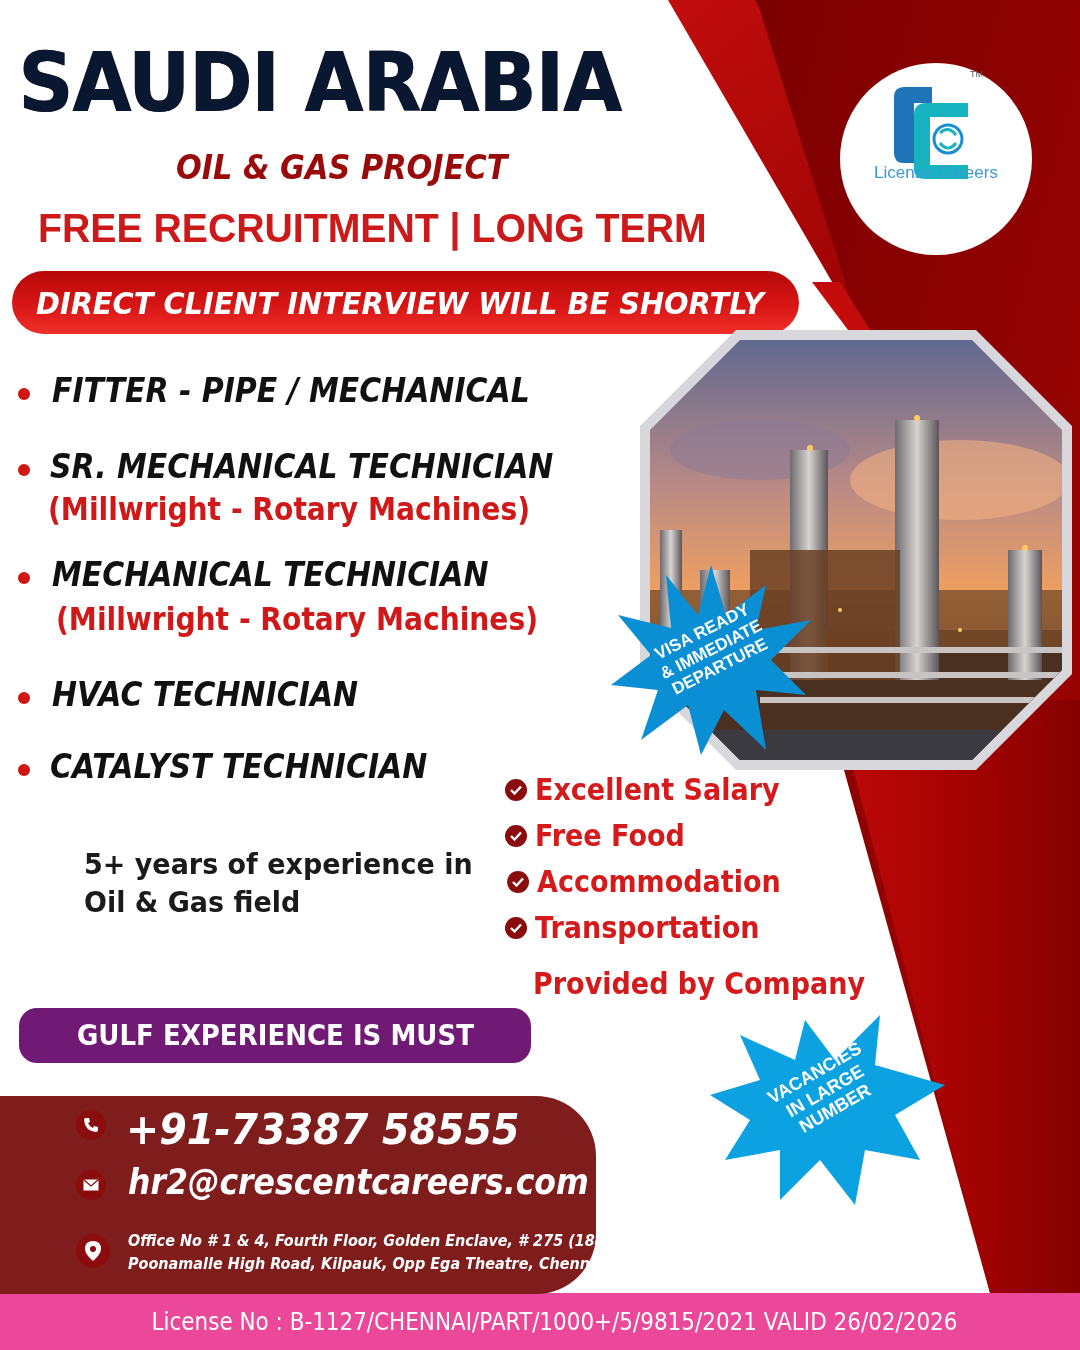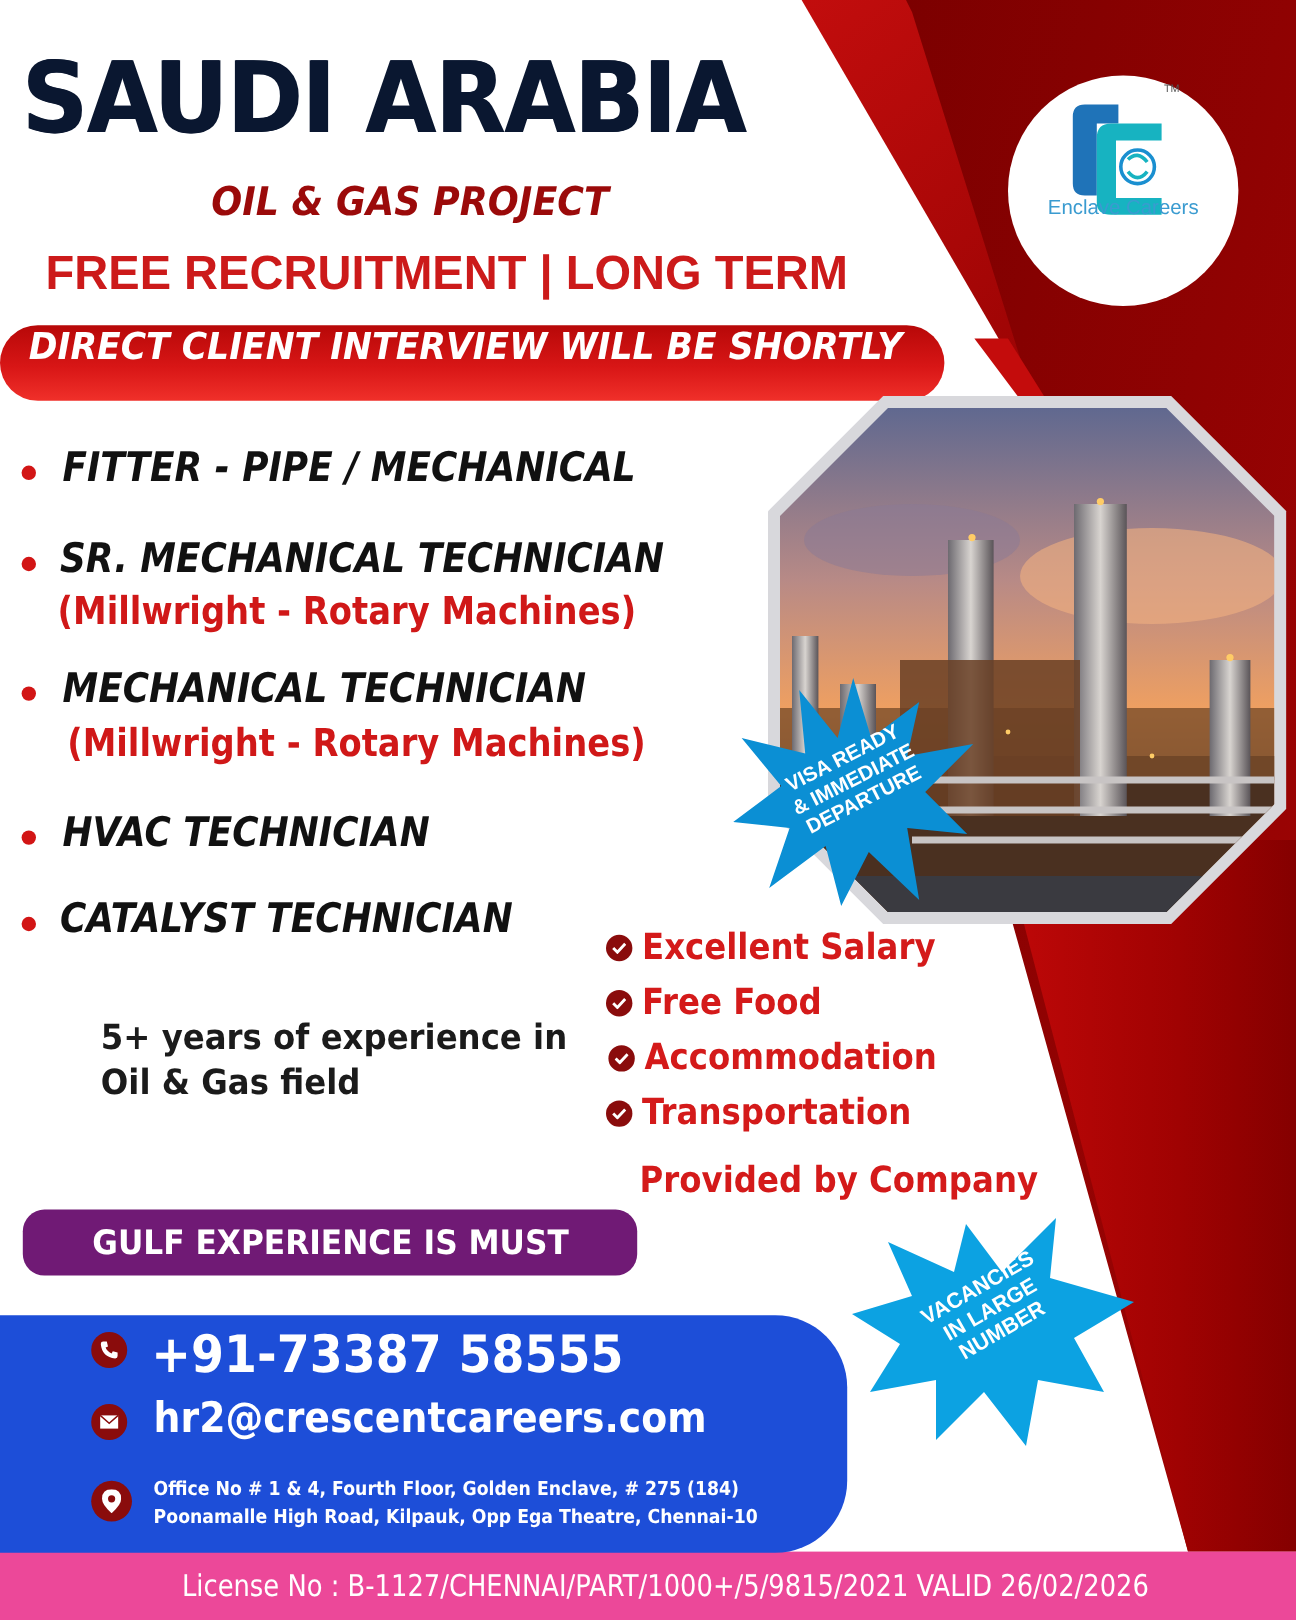--- a/index.html
+++ b/index.html
@@ -21,25 +21,25 @@
     position: absolute; left: 176px; top: 148px;
     font-family: "DejaVu Sans", sans-serif; font-weight: bold; font-style: italic;
     font-size: 33px; color: #9b0a0a; transform: scaleX(0.92); transform-origin: left center; z-index: 2;
   }
   .tagline {
     position: absolute; left: 38px; top: 206px;
     font-family: "Liberation Sans", sans-serif; font-weight: bold;
     font-size: 40px; color: #cc1a1a; transform: scaleX(0.98); transform-origin: left center; z-index: 2;
   }
   .interview-banner {
-    position: absolute; left: 0; top: 271px; width: 787px; height: 63px;
+    position: absolute; left: 12px; top: 271px; width: 787px; height: 63px;
     border-radius: 0 32px 32px 32px;
     background: linear-gradient(180deg, #b70808 0%, #d81616 55%, #f0302a 100%);
     border-top-left-radius: 32px;
-    z-index: 2; display: flex; padding-left: 24px;
+    z-index: 2; display: flex; align-items: center; padding-left: 24px;
   }
   .interview-banner span {
     font-family: "DejaVu Sans", sans-serif; font-weight: bold; font-style: italic;
     font-size: 31px; color: #ffffff; white-space: nowrap;
     transform: scaleX(0.93); transform-origin: left center; display: inline-block;
   }
 
   
   .logo-circle {
     position: absolute; left: 840px; top: 63px; width: 192px; height: 192px; border-radius: 50%;
@@ -105,22 +105,22 @@
     position: absolute; left: 19px; top: 1008px; width: 512px; height: 55px; border-radius: 18px;
     background: #701a75; z-index: 2; display: flex; align-items: center; justify-content: center;
   }
   .gulf-pill span {
     font-family: "DejaVu Sans", sans-serif; font-weight: bold; font-size: 28px; color: #fff;
     transform: scaleX(0.93); display: inline-block;
   }
 
   
   .contact {
-    position: absolute; left: 0; top: 1096px; width: 706px; height: 198px;
-    background: #1d4ed8; border-radius: 0 60px 60px 0; z-index: 2;
+    position: absolute; left: 0; top: 1096px; width: 596px; height: 198px;
+    background: #7f1d1d; border-radius: 0 60px 60px 0; z-index: 2; font-style: italic;
   }
   .c-icon {
     position: absolute; width: 30px; height: 30px; border-radius: 50%; background: #8a0c0c;
     display: flex; align-items: center; justify-content: center;
   }
   .c-phone {
     position: absolute; left: 126px; top: 8px; font-family: "DejaVu Sans", sans-serif; font-weight: bold;
     font-size: 43px; color: #fff; transform: scaleX(0.92); transform-origin: left center; white-space: nowrap;
   }
   .c-email {
@@ -178,21 +178,21 @@
 </div>
 
 <div class="logo-circle">
   <svg class="logo-mark" viewBox="0 0 90 100">
     <path d="M42 4 H14 Q4 4 4 14 V70 Q4 80 14 80 H24 V20 H42 Z" fill="#1f73b8"></path>
     <path d="M78 20 H36 Q24 20 24 32 V86 Q24 96 36 96 H78 V82 H40 V34 H78 Z" fill="#17b3c1"></path>
     <circle cx="58" cy="56" r="14" fill="none" stroke="#1a8fd0" stroke-width="3"></circle>
     <path d="M50 50 Q58 42 66 52 M50 60 Q58 70 66 60" stroke="#17b3c1" stroke-width="3" fill="none"></path>
   </svg>
   <span class="logo-tm">TM</span>
-  <div class="logo-text">Enclave Careers</div>
+  <div class="logo-text">License Careers</div>
 </div>
 
 <div class="jobs">
   <div class="job" style="top:0;">
     <span class="bullet" style="top:20px;"></span>
     <span class="jt" style="left:34px; top:2px;">FITTER - PIPE / MECHANICAL</span>
   </div>
   <div class="job" style="top:76px;">
     <span class="bullet" style="top:20px;"></span>
     <span class="jt" style="left:32px; top:2px;">SR. MECHANICAL TECHNICIAN</span>

